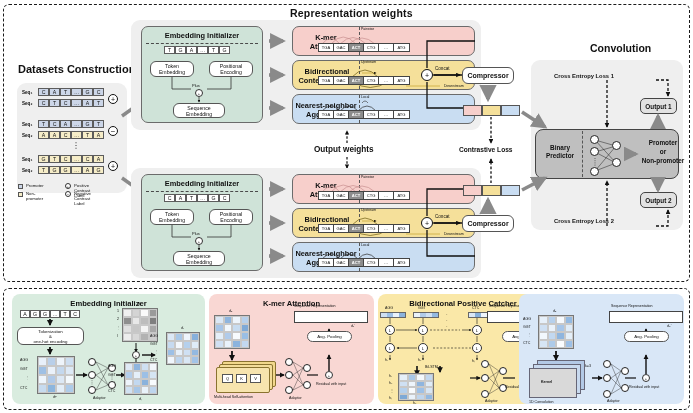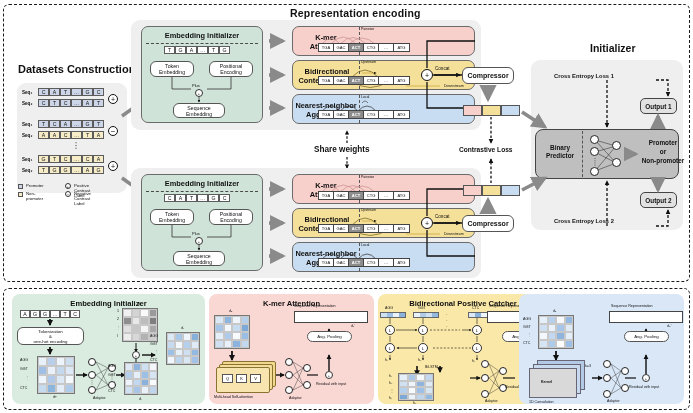--- a/index.html
+++ b/index.html
@@ -201,21 +201,21 @@
         <path d="M0,0 L4.4,2.2 L0,4.4 z" fill="#111"></path>
       </marker>
       <marker id="bas" markerWidth="4" markerHeight="4" refX="3" refY="1.8" orient="auto">
         <path d="M0,0 L3.6,1.8 L0,3.6 z" fill="#111"></path>
       </marker>
     </defs>
     <line x1="122" y1="116" x2="150" y2="96" stroke="#8a8a8a" stroke-width="3.4" marker-end="url(#ga)"></line>
     <line x1="122" y1="178" x2="150" y2="198" stroke="#8a8a8a" stroke-width="3.4" marker-end="url(#ga)"></line>
   </svg>
 
-  <div class="t title-rep" style="left:290px; top:7px;">Representation encoding</div>
+  <div class="t title-rep" style="left:290px; top:7px;">Representation weights</div>
 
   <div class="panel-gray" style="left:131px; top:20px; width:350px; height:110px;"></div>
 
   <div class="mod mod-green" style="left:141px; top:26px; width:122px; height:97px;"></div>
   <div class="mod-label" style="left:141px; top:31px; width:122px; font-size:7.4px;">Embedding Initializer</div>
   <div class="hdash" style="left:146px; top:43px; width:112px; border-top:1px dashed #4a4a4a;"></div>
   <div class="cellrow" style="left:164px; top:46px;">
     <div class="cell cell-white" style="width:11px;height:8px;">T</div>
     <div class="cell cell-white" style="width:11px;height:8px;">G</div>
     <div class="cell cell-white" style="width:11px;height:8px;">A</div>
@@ -328,21 +328,21 @@
   </svg>
   <div class="roundbox strong" style="left:462px; top:67px; width:52px; height:17px;">Compressor</div>
   <svg style="left:0;top:0;width:693px;height:413px;">
     <line x1="488" y1="87" x2="488" y2="99" stroke="#8a8a8a" stroke-width="4" marker-end="url(#ga)"></line>
   </svg>
 
   <div class="vecseg" style="left:463px; top:105px; width:19px; height:11px; background:#f7cfcb;"></div>
   <div class="vecseg" style="left:482px; top:105px; width:19px; height:11px; background:#f5e09a;"></div>
   <div class="vecseg" style="left:501px; top:105px; width:19px; height:11px; background:#c9ddf2;"></div>
 
-  <div class="t bold" style="left:314px; top:145px; font-size:8.2px; color:#111;">Share weights</div>
+  <div class="t bold" style="left:314px; top:145px; font-size:8.2px; color:#111;">Output weights</div>
   <svg style="left:0;top:0;width:693px;height:413px;">
     <line x1="347" y1="143" x2="347" y2="131" stroke="#111" stroke-width="1.2" stroke-dasharray="2.5,1.8" marker-end="url(#bas)"></line>
     <line x1="347" y1="157" x2="347" y2="168" stroke="#111" stroke-width="1.2" stroke-dasharray="2.5,1.8" marker-end="url(#bas)"></line>
   </svg>
 
   <div class="panel-gray" style="left:131px; top:168px; width:350px; height:110px;"></div>
 
   <div class="mod mod-green" style="left:141px; top:174px; width:122px; height:97px;"></div>
   <div class="mod-label" style="left:141px; top:179px; width:122px; font-size:7.4px;">Embedding Initializer</div>
   <div class="hdash" style="left:146px; top:191px; width:112px; border-top:1px dashed #4a4a4a;"></div>
@@ -458,21 +458,21 @@
   <div class="vecseg" style="left:463px; top:185px; width:19px; height:11px; background:#f7cfcb;"></div>
   <div class="vecseg" style="left:482px; top:185px; width:19px; height:11px; background:#f5e09a;"></div>
   <div class="vecseg" style="left:501px; top:185px; width:19px; height:11px; background:#c9ddf2;"></div>
 
   <div class="t bold" style="left:459px; top:146px; font-size:6.6px; color:#111;">Contrastive Loss</div>
   <svg style="left:0;top:0;width:693px;height:413px;">
     <line x1="491" y1="117" x2="491" y2="143" stroke="#111" stroke-width="1.3" stroke-dasharray="2.6,2" marker-end="url(#bas)"></line>
     <line x1="491" y1="183" x2="491" y2="159" stroke="#111" stroke-width="1.3" stroke-dasharray="2.6,2" marker-end="url(#bas)"></line>
   </svg>
 
-  <div class="t title-pred" style="left:590px; top:42px;">Initializer</div>
+  <div class="t title-pred" style="left:590px; top:42px;">Convolution</div>
   <div class="panel-gray" style="left:531px; top:60px; width:152px; height:170px;"></div>
 
   <div class="t" style="left:554px; top:73px; font-size:5.8px; font-weight:bold; color:#111;">Cross Entropy Loss 1</div>
   <div class="t" style="left:554px; top:218px; font-size:5.8px; font-weight:bold; color:#111;">Cross Entropy Loss 2</div>
 
   <div class="btn-out" style="left:640px; top:98px; width:37px; height:16px;">Output 1</div>
   <div class="btn-out" style="left:640px; top:192px; width:37px; height:16px;">Output 2</div>
 
   <div class="predbox" style="left:535px; top:129px; width:144px; height:50px;"></div>
   <div class="t" style="left:541px; top:144px; font-size:6.4px; font-weight:bold; color:#111; text-align:center; width:38px; line-height:8px;">

